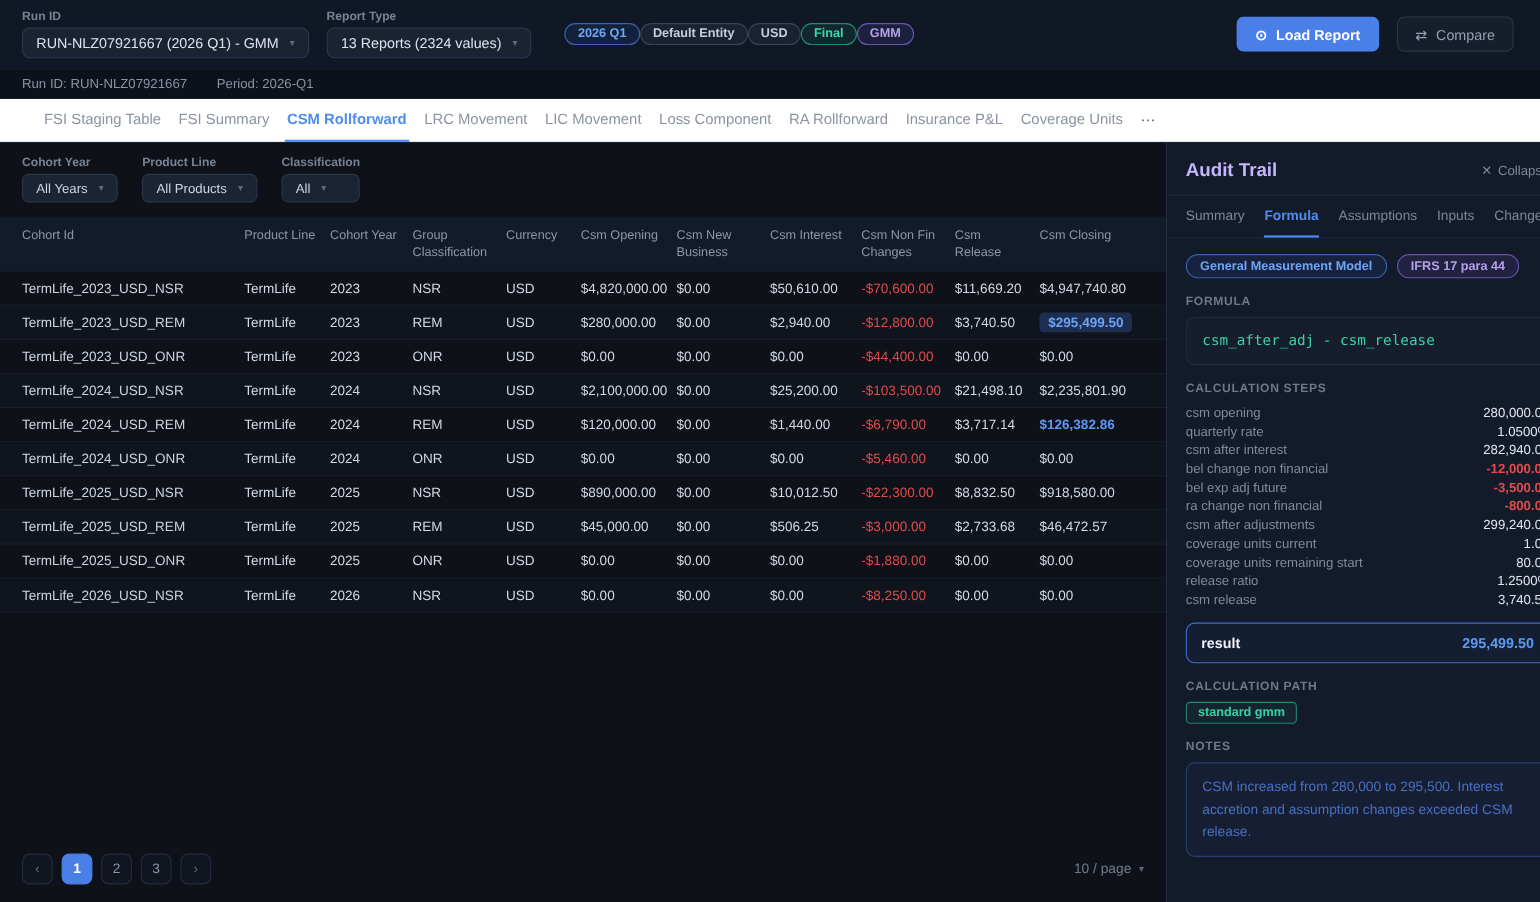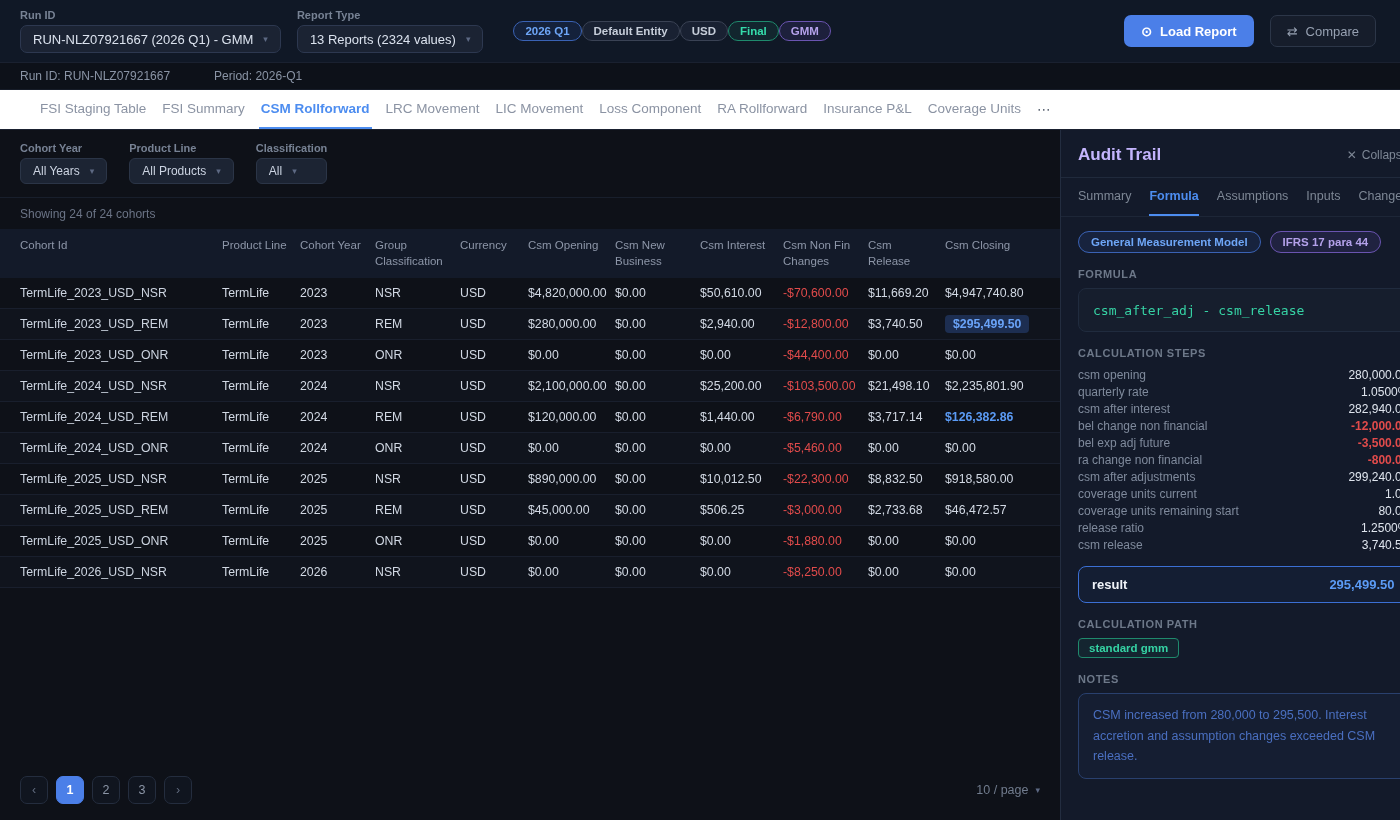--- a/index.html
+++ b/index.html
@@ -20,21 +20,21 @@
   .pill.b-gray   { color:#c6cdd9; border-color:#3a4254; background:rgba(42,52,74,0.35); }
   .pill.b-green  { color:#35dcab; border-color:#1f8a6d; background:rgba(31,138,109,0.12); }
   .pill.b-purple { color:#b4a1ea; border-color:#6a54b0; background:rgba(110,85,200,0.14); }
   .spacer { flex:1; }
   .btn { display:flex; align-items:center; gap:8px; height:32px; padding:0 16px; border-radius:7px; font-size:13px; font-weight:bold; font-family:inherit; cursor:pointer; border:1px solid transparent; }
   .btn .ico { font-size:13px; }
   .btn.primary { background:#4b7fe8; color:#ffffff; }
   .btn.ghost { background:#161d2b; color:#96a0b1; border-color:#2c3648; font-weight:normal; }
 
   
-  .subbar { height:28px; background:#0d1119; border-top:1px solid #1a2130; border-bottom:1px solid #161c28; display:flex; align-items:center; gap:44px; padding:0 20px; font-size:12px; color:#8a94a5; flex:none; }
+  .subbar { height:28px; background:#0d1119; border-top:1px solid #1a2130; border-bottom:1px solid #161c28; display:flex; align-items:center; gap:27px; padding:0 20px; font-size:12px; color:#8a94a5; flex:none; }
 
   
   .tabbar { height:40px; background:#ffffff; border-bottom:1px solid #1a2130; display:flex; align-items:stretch; gap:12px; padding:0 20px 0 38px; flex:none; }
   .tab { background:none; border:none; border-bottom:2px solid transparent; color:#8b93a3; font-size:13.5px; font-family:inherit; cursor:pointer; padding:0 2px; }
   .tab.active { color:#4d8df0; font-weight:bold; border-bottom-color:#4d8df0; }
   .tab.more { color:#5a6372; letter-spacing:2px; }
 
   
   .content { flex:1; display:flex; min-height:0; }
   .main { width:1060px; flex:none; background:#0e1118; display:flex; flex-direction:column; min-height:0; }
@@ -172,21 +172,20 @@
           </div>
           <div class="field">
             <div class="field-label">Classification</div>
             <button class="select sm">
               <span>All</span>
               <span class="caret">▾</span>
             </button>
           </div>
         </div>
 
-      <div class="summary-line">Showing 24 of 24 cohorts</div>
 
       <div class="thead">
 
       <div class="th">Cohort Id</div>
           <div class="th">Product Line</div>
           <div class="th">Cohort Year</div>
           <div class="th">Group Classification</div>
           <div class="th">Currency</div>
           <div class="th">Csm Opening</div>
           <div class="th">Csm New Business</div>

